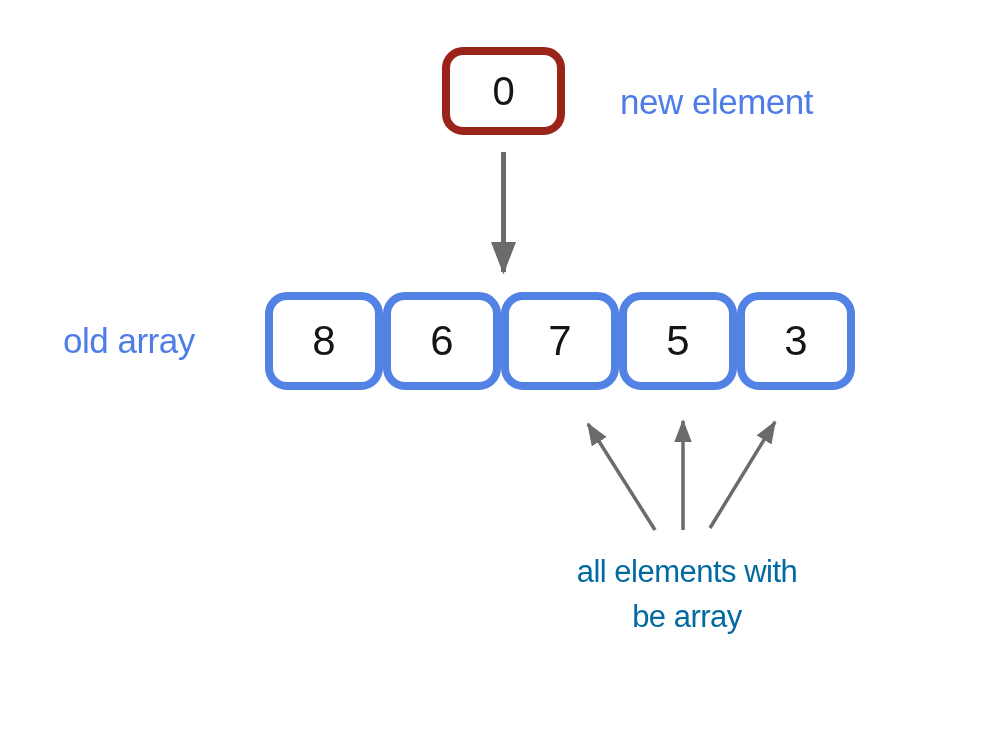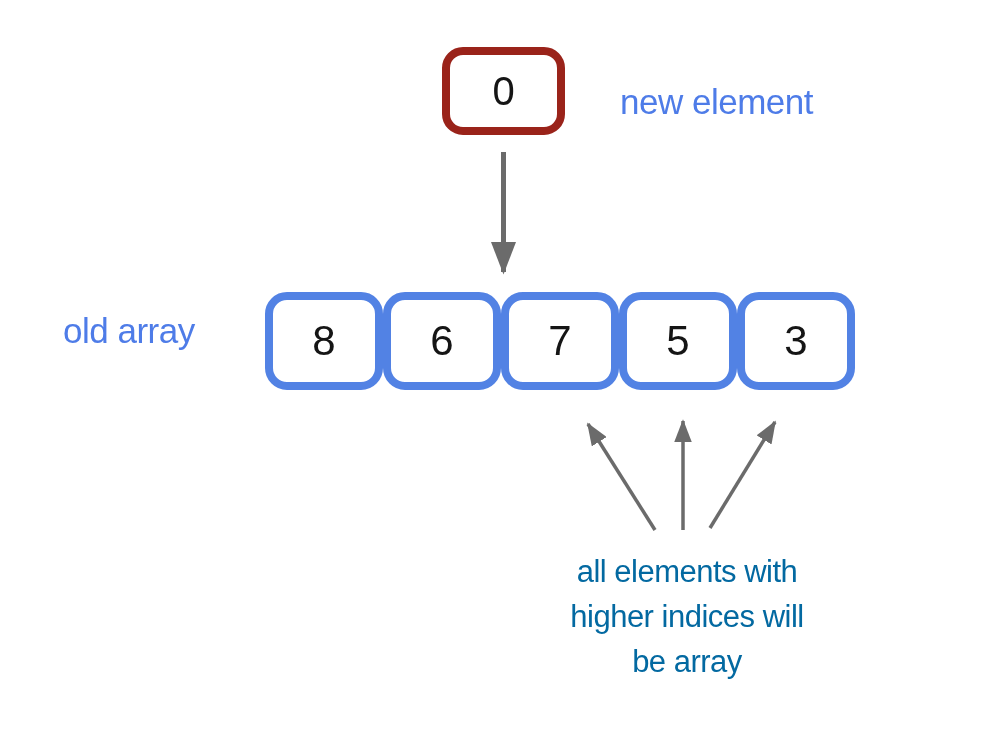--- a/index.html
+++ b/index.html
@@ -60,21 +60,21 @@
     letter-spacing: -0.5px;
     white-space: nowrap;
   }
   #new-element-label {
     left: 620px;
     top: 74px;
     margin-top: 9px;
   }
   #old-array-label {
     left: 63px;
-    top: 312px;
+    top: 322px;
   }
   #annotation {
     position: absolute;
     left: 687px;
     top: 549px;
     transform: translateX(-50%);
     color: #0369a1;
     font-size: 31px;
     line-height: 45px;
     letter-spacing: -0.5px;
@@ -116,17 +116,16 @@
   <div id="array-row">
     <div class="array-cell">8</div>
     <div class="array-cell">6</div>
     <div class="array-cell">7</div>
     <div class="array-cell">5</div>
     <div class="array-cell">3</div>
   </div>
 
   <div id="annotation">
     <div>all elements with</div>
-    <div>higher indices will</div>
     <div>be array</div>
   </div>
 
 </div>
 
 </body></html>

